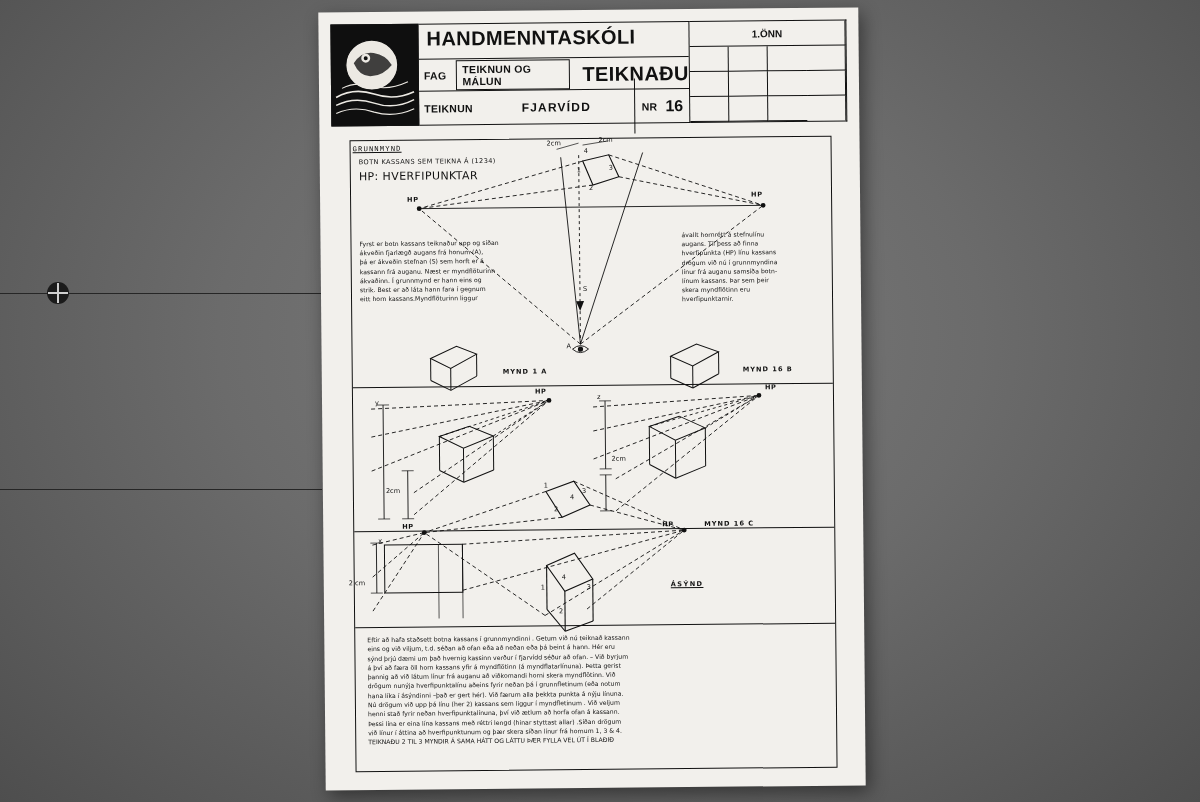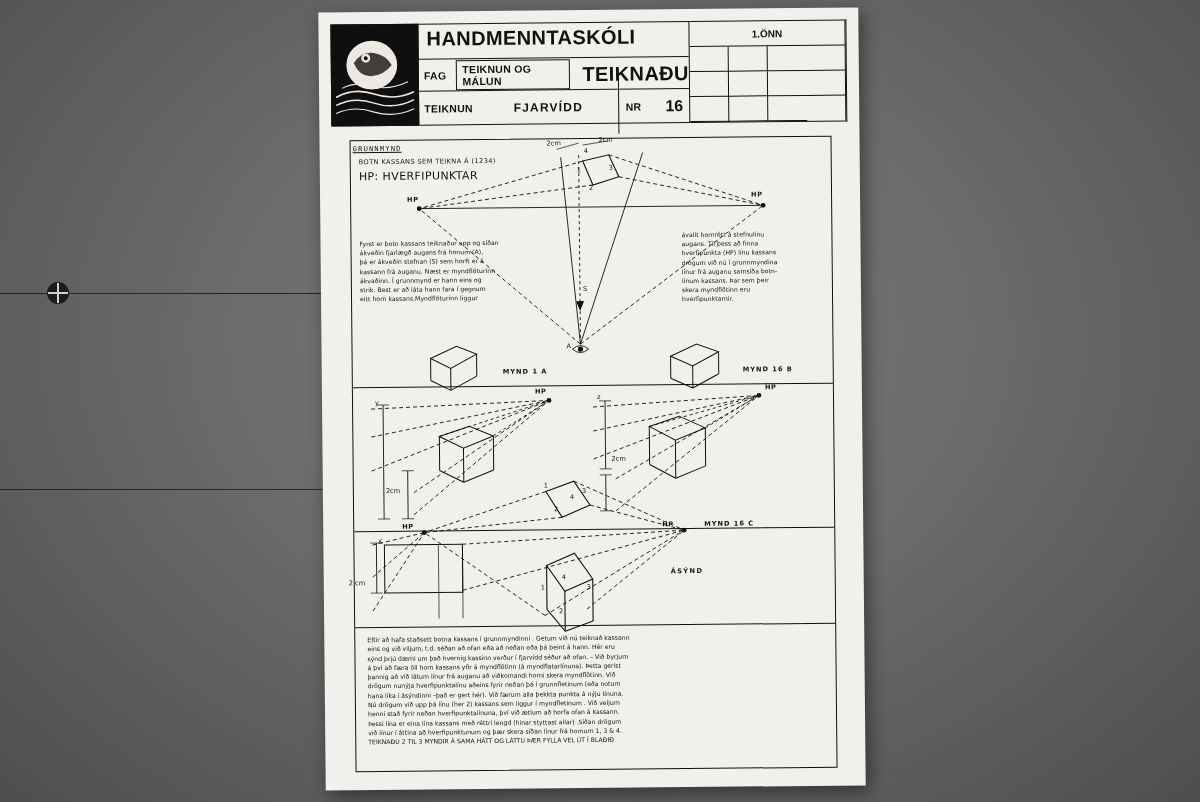--- a/index.html
+++ b/index.html
@@ -104,21 +104,21 @@
     font-size: 10.5px;
     font-weight: bold;
     padding: 2px 6px;
     margin: 0 4px;
     letter-spacing: .3px;
   }
   .isl {
     font-weight: bold; font-size: 20px; letter-spacing: .4px; margin-left: 8px;
   }
   .verk-val { font-size: 12px; font-weight: bold; letter-spacing: 1.2px; flex: 1; text-align: center; }
-  .nrbox { border-left: 1.5px solid #111; height: 100%; display: flex; align-items: center; padding: 11px 6px; gap: 24px; justify-content: center; }
+  .nrbox { border-left: 1.5px solid #111; height: 100%; display: flex; align-items: center; padding: 11px 6px; gap: 8px; justify-content: center; }
   .nrbox .lbl { padding: 0; }
   .nr-val { font-size: 16px; font-weight: bold; }
 
   .hdr-grid {
     width: 156px; height: 100px;
     border: 1.6px solid #111;
     border-left: none;
     display: grid;
     grid-template-columns: repeat(4, 1fr);
     grid-template-rows: repeat(4, 1fr);
@@ -426,21 +426,21 @@
       <div class="lab b" style="left:308px;top:382px;">HP</div>
       <div class="lab b" style="left:350px;top:382px;letter-spacing:1px;">MYND 16 C</div>
 
       <div class="lab" style="left:190px;top:342px;">1</div>
       <div class="lab" style="left:228px;top:348px;">3</div>
       <div class="lab" style="left:200px;top:366px;">2</div>
       <div class="lab" style="left:216px;top:354px;">4</div>
 
       <div class="lab" style="left:24px;top:396px;">x</div>
       <div class="lab" style="left:-6px;top:438px;">2 cm</div>
-      <div class="lab b u" style="left:316px;top:429px;letter-spacing:1.4px;">ÁSÝND</div>
+      <div class="lab b u" style="left:316px;top:442px;letter-spacing:1.4px;text-decoration:underline;">ÁSÝND</div>
 
       <div class="lab" style="left:207px;top:434px;">4</div>
       <div class="lab" style="left:186px;top:444px;">1</div>
       <div class="lab" style="left:232px;top:444px;">3</div>
       <div class="lab" style="left:204px;top:468px;">2</div>
 
       <div class="bottomtxt">Eftir að hafa staðsett botna kassans í grunnmyndinni . Getum við nú teiknað kassann
 eins og við viljum, t.d. séðan að ofan eða að neðan eða þá beint á hann. Hér eru
 sýnd þrjú dæmi um það hvernig kassinn verður í fjarvídd séður að ofan. – Við byrjum
 á því að færa öll horn kassans yfir á myndflötinn (á myndflatarlínuna). Þetta gerist

